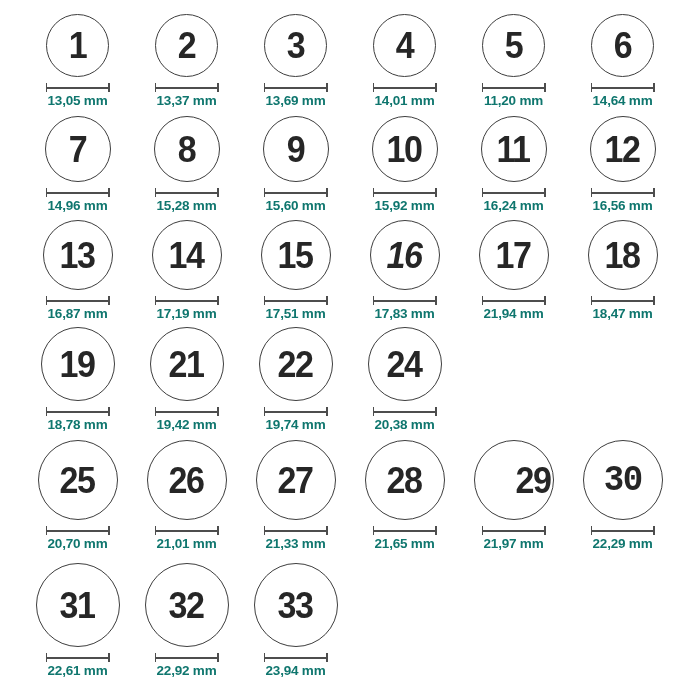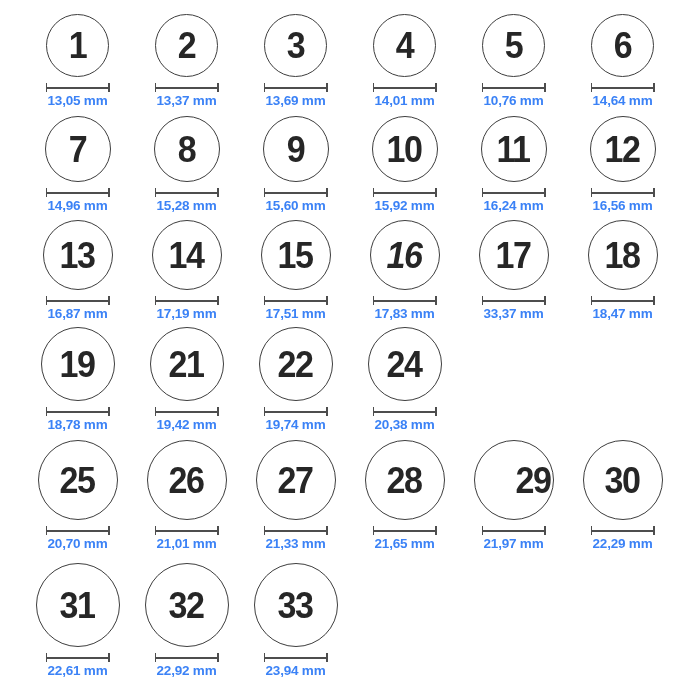--- a/index.html
+++ b/index.html
@@ -61,21 +61,21 @@
     width: 1.5px;
     height: 9px;
     background: #4d4d4d;
   }
   .dim .tick.left  { left: 0; }
   .dim .tick.right { right: 0; }
   .mm-label {
     margin-top: 1px;
     font-size: 13.5px;
     font-weight: 700;
-    color: #3b82f6;
+    color: #0f766e;
     letter-spacing: -0.2px;
     line-height: 15px;
     white-space: nowrap;
   }
 </style>
 </head>
 <body>
 
 <div class="chart" id="chart-root">
     <div class="row" style="height: 100px;">
@@ -125,21 +125,21 @@
   </div>
       <div class="cell">
     <div class="circle" style="width: 63px; height: 63px;">
       <span class="num">5</span>
     </div>
     <div class="dim">
       <span class="tick left"></span>
       <span class="bar"></span>
       <span class="tick right"></span>
     </div>
-    <div class="mm-label">10,76 mm</div>
+    <div class="mm-label">11,20 mm</div>
   </div>
       <div class="cell">
     <div class="circle" style="width: 63px; height: 63px;">
       <span class="num">6</span>
     </div>
     <div class="dim">
       <span class="tick left"></span>
       <span class="bar"></span>
       <span class="tick right"></span>
     </div>
@@ -261,21 +261,21 @@
   </div>
       <div class="cell">
     <div class="circle" style="width: 70px; height: 70px;">
       <span class="num">17</span>
     </div>
     <div class="dim">
       <span class="tick left"></span>
       <span class="bar"></span>
       <span class="tick right"></span>
     </div>
-    <div class="mm-label">33,37 mm</div>
+    <div class="mm-label">21,94 mm</div>
   </div>
       <div class="cell">
     <div class="circle" style="width: 70px; height: 70px;">
       <span class="num">18</span>
     </div>
     <div class="dim">
       <span class="tick left"></span>
       <span class="bar"></span>
       <span class="tick right"></span>
     </div>
@@ -378,21 +378,21 @@
       <span class="num">29</span>
     </div>
     <div class="dim">
       <span class="tick left"></span>
       <span class="bar"></span>
       <span class="tick right"></span>
     </div>
     <div class="mm-label">21,97 mm</div>
   </div>
       <div class="cell">
-    <div class="circle" style="width: 80px; height: 80px;">
+    <div class="circle" style="width: 80px; height: 80px; font-family: Liberation Mono, monospace;">
       <span class="num">30</span>
     </div>
     <div class="dim">
       <span class="tick left"></span>
       <span class="bar"></span>
       <span class="tick right"></span>
     </div>
     <div class="mm-label">22,29 mm</div>
   </div>
     </div>

